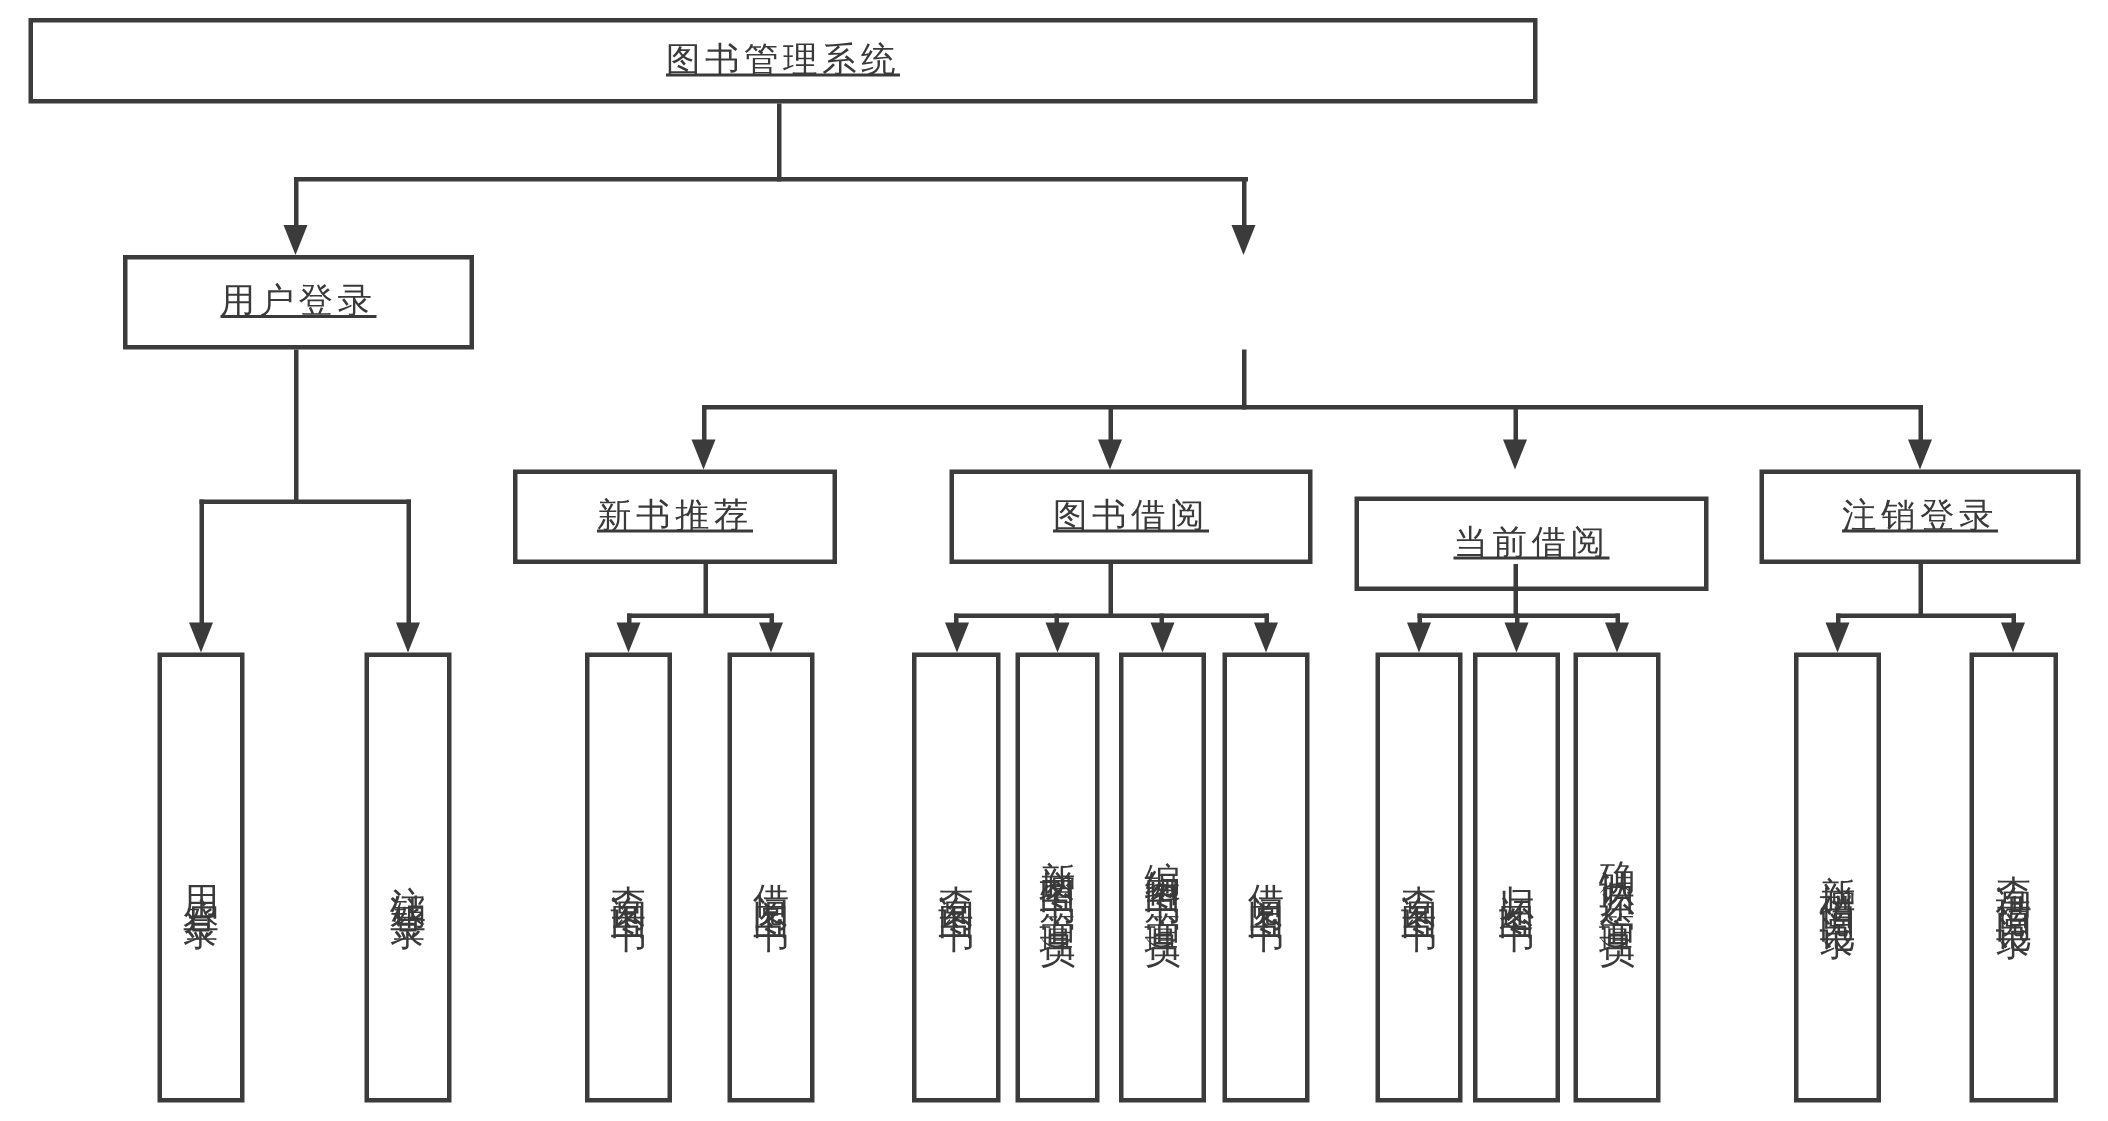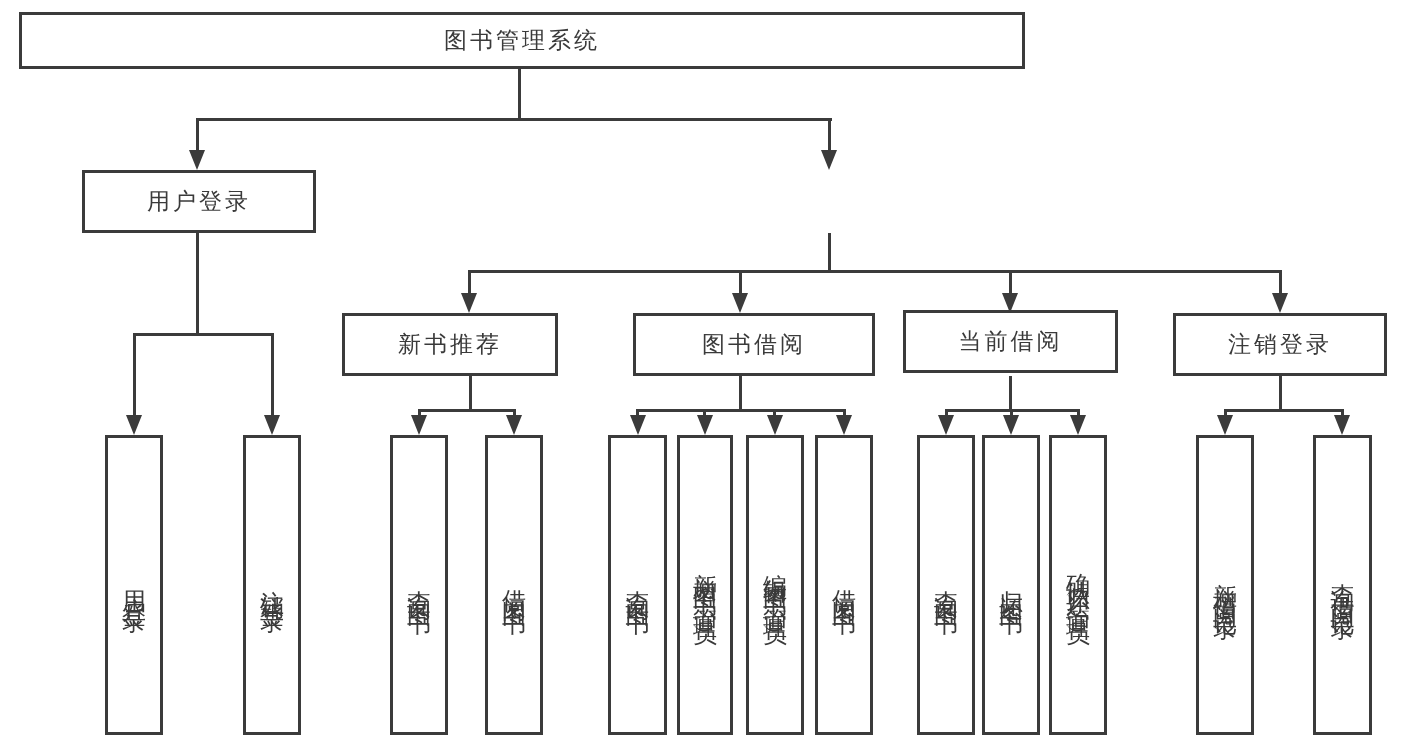--- a/index.html
+++ b/index.html
@@ -8,21 +8,21 @@
     position:relative; width:1405px; height:747px; background:#fff;
     font-family:"DejaVu Sans","Liberation Sans",sans-serif;
     color:var(--text); overflow:hidden;
   }
   .node {
     position:absolute; box-sizing:border-box; background:#fff;
     border:3px solid var(--line);
     display:flex; align-items:center; justify-content:center;
     text-align:center; line-height:1.25;
   }
-  .h { font-size:23px; letter-spacing:3px; }
+  .h { font-size:23px; letter-spacing:3px;text-decoration:underline; }
   .leaf {
     writing-mode:vertical-rl; text-orientation:mixed;
     font-size:24px; letter-spacing:7px;
   }
   .vl { position:absolute; width:3px; background:var(--line); }
   .hl { position:absolute; height:3px; background:var(--line); }
   .arw {
     position:absolute; width:0; height:0;
     border-left:8px solid transparent; border-right:8px solid transparent;
     border-top:20px solid var(--line);
@@ -36,21 +36,21 @@
 <body>
 
 <div class="canvas">
 
   <div class="node h" style="left:19px;top:12px;width:1006px;height:57px">图书管理系统</div>
 
   <div class="node h" style="left:82px;top:170px;width:234px;height:63px">用户登录</div>
 
   <div class="node h" style="left:342px;top:313px;width:216px;height:63px">新书推荐</div>
   <div class="node h" style="left:633px;top:313px;width:242px;height:63px">图书借阅</div>
-  <div class="node h" style="left:903px;top:310px;width:215px;height:63px">当前借阅</div>
+  <div class="node h" style="left:903px;top:331px;width:236px;height:63px">当前借阅</div>
   <div class="node h" style="left:1173px;top:313px;width:214px;height:63px">注销登录</div>
 
   <div class="node leaf" style="left:105px;top:435px;width:58px;height:300px">用户登录</div>
   <div class="node leaf" style="left:243px;top:435px;width:58px;height:300px">注销登录</div>
   <div class="node leaf" style="left:390px;top:435px;width:58px;height:300px">查询图书</div>
   <div class="node leaf" style="left:485px;top:435px;width:58px;height:300px">借阅图书</div>
   <div class="node leaf" style="left:608px;top:435px;width:59px;height:300px">查询图书</div>
   <div class="node leaf" style="left:677px;top:435px;width:56px;height:300px">新增图书（管理员）</div>
   <div class="node leaf" style="left:746px;top:435px;width:58px;height:300px">编辑图书（管理员）</div>
   <div class="node leaf" style="left:815px;top:435px;width:58px;height:300px">借阅图书</div>

